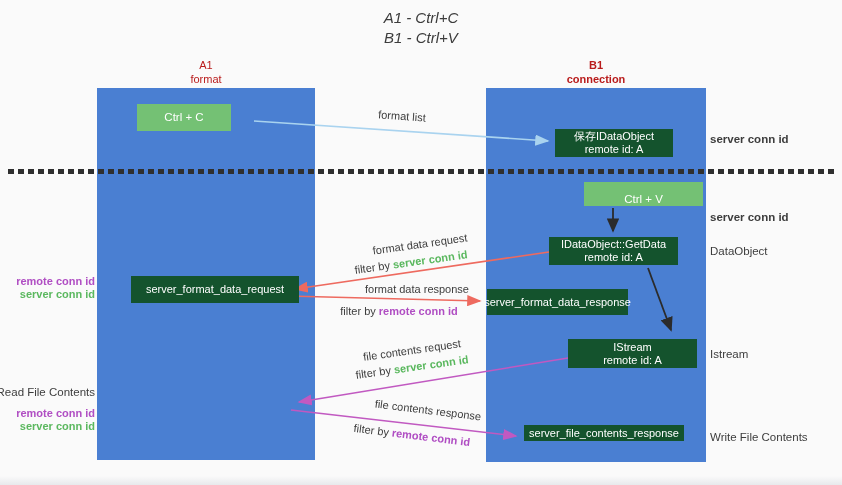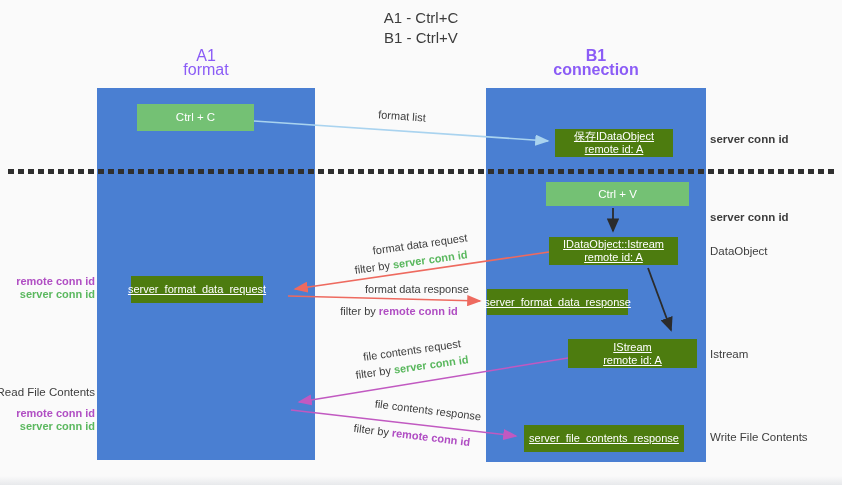--- a/index.html
+++ b/index.html
@@ -11,27 +11,28 @@
     height: 485px;
     background: #fafafa;
     overflow: hidden;
   }
   .title {
     position: absolute;
     left: 301px; top: 8px; width: 240px;
     text-align: center;
     font-size: 15px; line-height: 20px;
     color: #3c3c3c;
+    font-style: italic;
   }
   .lane-header {
     position: absolute;
-    top: 49px;
+    top: 58px;
     text-align: center;
-    font-size: 16px; line-height: 14px;
-    color: #8b5cf6;
+    font-size: 11px; line-height: 14px;
+    color: #b91c1c;
   }
   .lane-header.a1 { left: 97px; width: 218px; }
   .lane-header.b1 { left: 486px; width: 220px; font-weight: bold; }
   .lane {
     position: absolute;
     background: #4a7fd2;
     z-index: 1;
   }
   .lane.a1 { left: 97px; top: 88px; width: 218px; height: 372px; }
   .lane.b1 { left: 486px; top: 88px; width: 220px; height: 374px; }
@@ -45,21 +46,21 @@
   .node {
     position: absolute;
     display: flex; flex-direction: column;
     align-items: center; justify-content: center;
     color: #ffffff;
     font-size: 11px; line-height: 13px;
     text-align: center;
     z-index: 4;
   }
   .node.green { background: #74c174; font-size: 11.5px; }
-  .node.orange { background: #4d7c0f; text-decoration: underline; }
+  .node.orange { background: #14532d; }
   .flow-label {
     position: absolute;
     white-space: nowrap;
     font-size: 11px;
     color: #3d3d3d;
     transform: translate(-50%, -50%);
     z-index: 4;
   }
   .rot-neg { transform: translate(-50%, -50%) rotate(-8deg); }
   .rot-pos { transform: translate(-50%, -50%) rotate(7deg); }
@@ -126,53 +127,53 @@
     </defs>
     <line x1="254" y1="121" x2="548" y2="141" stroke="#a9d3ef" stroke-width="1.6" marker-end="url(#head-blue)"></line>
     <line x1="549" y1="252" x2="295" y2="289" stroke="#ee6a5f" stroke-width="1.6" marker-end="url(#head-red)"></line>
     <line x1="288" y1="296" x2="480" y2="301" stroke="#ee6a5f" stroke-width="1.6" marker-end="url(#head-red)"></line>
     <line x1="613" y1="208" x2="613" y2="231" stroke="#2b2b2b" stroke-width="1.8" marker-end="url(#head-black)"></line>
     <line x1="648" y1="268" x2="671" y2="330" stroke="#2b2b2b" stroke-width="1.8" marker-end="url(#head-black)"></line>
     <line x1="568" y1="358" x2="299" y2="402" stroke="#c159c1" stroke-width="1.6" marker-end="url(#head-magenta)"></line>
     <line x1="291" y1="410" x2="516" y2="436" stroke="#c159c1" stroke-width="1.6" marker-end="url(#head-magenta)"></line>
   </svg>
 
-  <div class="node green" style="left:137px; top:104px; width:117px; height:27px;">
+  <div class="node green" style="left:137px; top:104px; width:94px; height:27px;">
     <span>Ctrl + C</span>
   </div>
 
   <div class="node orange" style="left:555px; top:129px; width:118px; height:28px;">
     <span>保存IDataObject</span>
     <span>remote id: A</span>
   </div>
 
-  <div class="node green" style="left:546px; top:182px; width:143px; height:24px;">
+  <div class="node green" style="left:584px; top:182px; width:119px; height:24px;justify-content:flex-end;">
     <span>Ctrl + V</span>
   </div>
 
   <div class="node orange" style="left:549px; top:237px; width:129px; height:28px;">
-    <span>IDataObject::Istream</span>
+    <span>IDataObject::GetData</span>
     <span>remote id: A</span>
   </div>
 
-  <div class="node orange" style="left:131px; top:276px; width:132px; height:27px;">
+  <div class="node orange" style="left:131px; top:276px; width:168px; height:27px;">
     <span>server_format_data_request</span>
   </div>
 
   <div class="node orange" style="left:487px; top:289px; width:141px; height:26px;">
     <span>server_format_data_response</span>
   </div>
 
   <div class="node orange" style="left:568px; top:339px; width:129px; height:29px;">
     <span>IStream</span>
     <span>remote id: A</span>
   </div>
 
 
-  <div class="node orange" style="left:524px; top:425px; width:160px; height:27px;">
+  <div class="node orange" style="left:524px; top:425px; width:160px; height:16px;">
     <span>server_file_contents_response</span>
   </div>
 
   <div class="flow-label rot-slight" style="left:402px; top:116px;">format list</div>
 
   <div class="flow-label rot-neg" style="left:420px; top:244px;">format data request</div>
   <div class="flow-label rot-neg" style="left:411px; top:262px;">
     <span>filter by</span>&nbsp;<span class="green-text">server conn id</span>
   </div>
 

